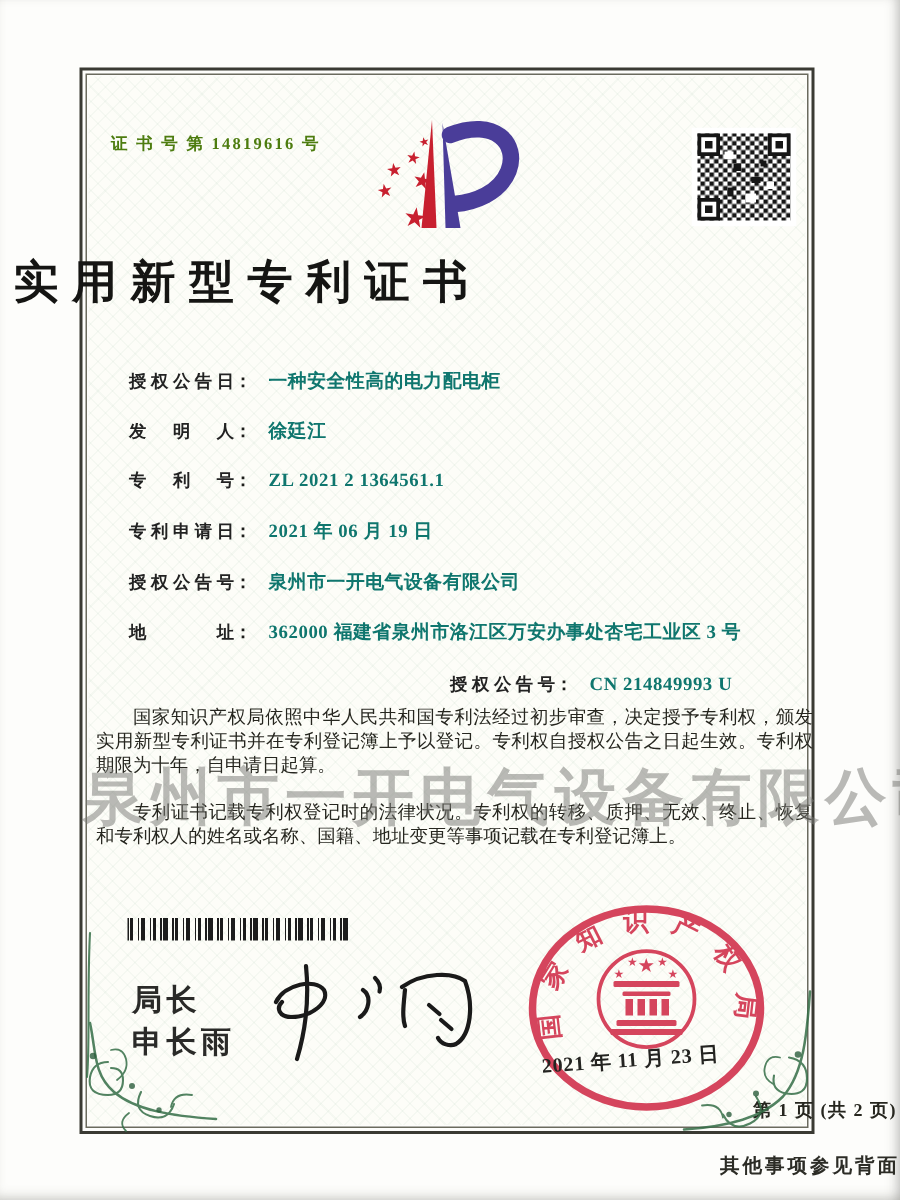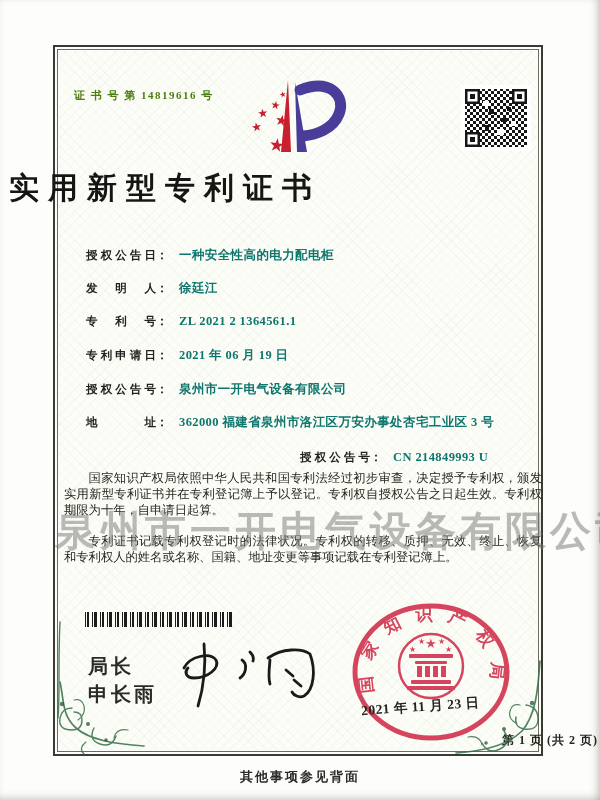--- a/index.html
+++ b/index.html
@@ -84,21 +84,21 @@
     font-size:13.5px; font-weight:bold; letter-spacing:.5px; color:#242421;
     transform:rotate(-4deg);
   }
   .ornament-bl { position:absolute; left:48px; top:620px; z-index:2; }
   .ornament-br { position:absolute; left:452px; top:645px; z-index:2; }
   .page-num {
     position:absolute; left:0; top:732px; width:598px; text-align:right;
     font-size:12px; letter-spacing:1px; font-weight:600; color:#26261f;
   }
   .back-note {
-    position:absolute; left:0; top:768px; width:600px; text-align:center;
+    position:absolute; left:0; top:768px; width:600px; text-align:right;
     font-size:13px; letter-spacing:2px; font-weight:600; color:#2c2c26;
   }
 </style>
 </head>
 <body>
 
 <div class="page">
 
   <div class="frame">
     <div class="frame-bg"></div>

